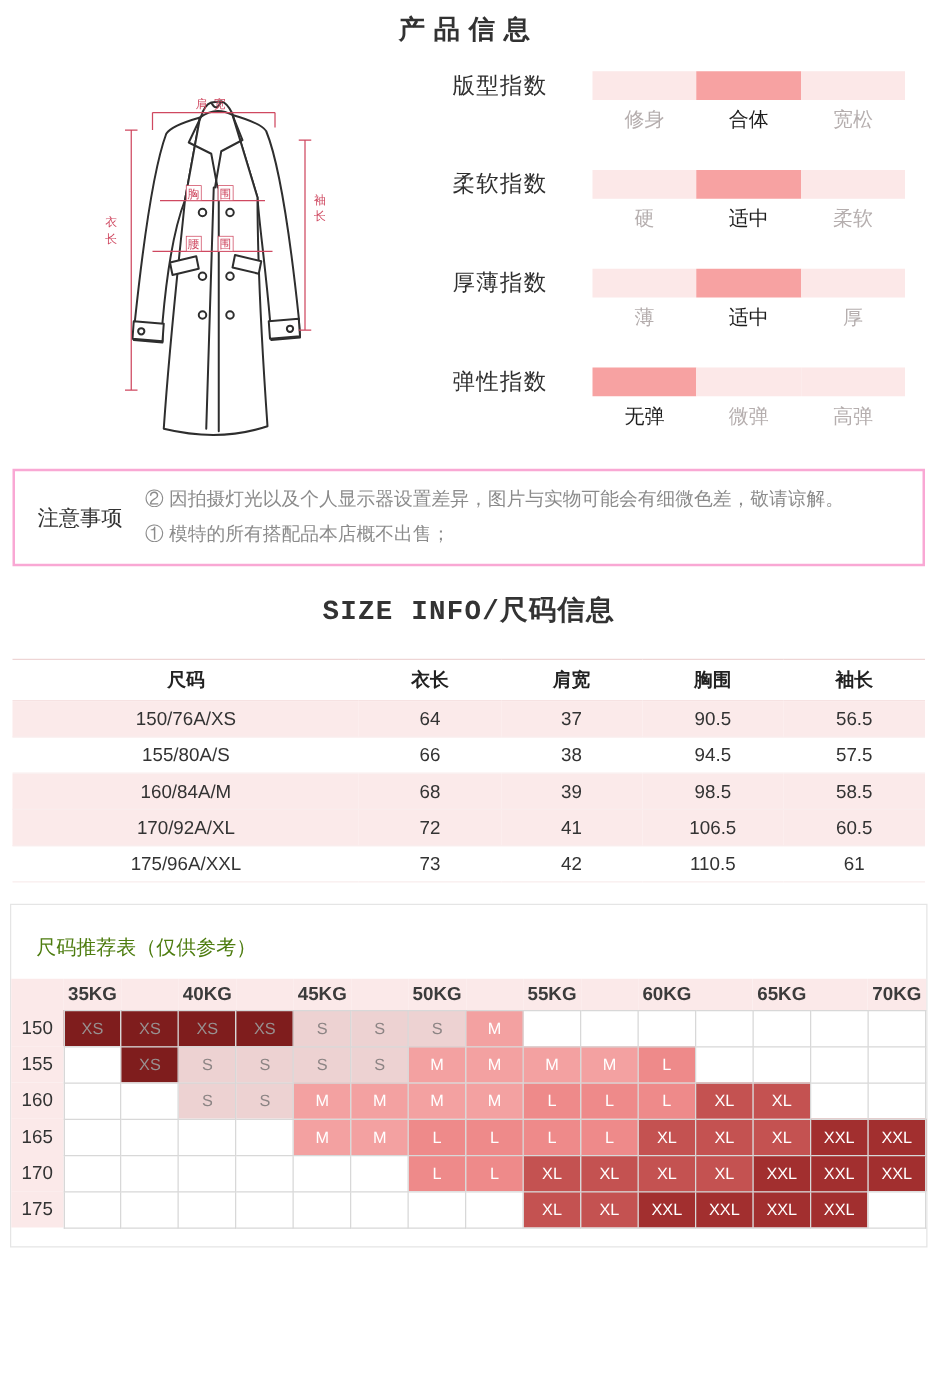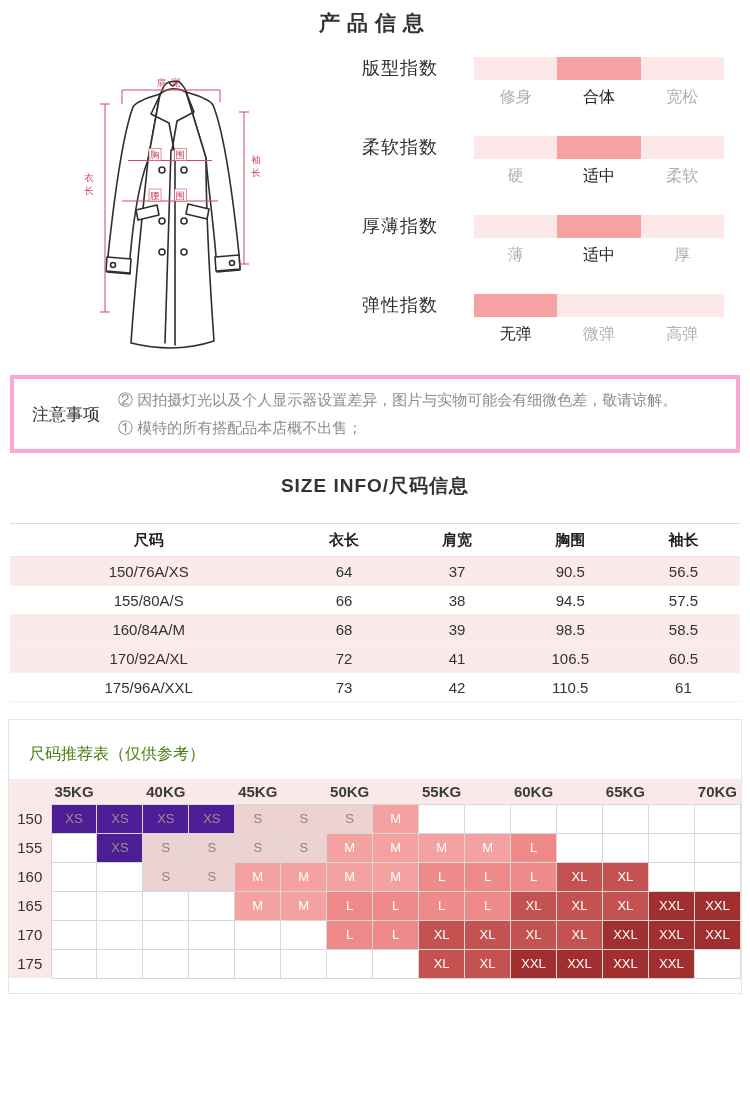--- a/index.html
+++ b/index.html
@@ -15,40 +15,40 @@
   .idx-row { display: flex; margin-bottom: 30px; }
   .idx-label { width: 112px; font-size: 18px; line-height: 23px; color: #2f2f2f; letter-spacing: 1px; }
   .idx-stack { width: 250px; }
   .idx-bar { display: flex; height: 23px; }
   .seg { flex: 1; background: #fce8e8; }
   .seg.sel { background: #f7a2a2; }
   .idx-opts { display: flex; margin-top: 7px; }
   .opt { flex: 1; text-align: center; font-size: 16px; line-height: 19px; color: #b5aeae; }
   .opt.sel { color: #1d1d1d; }
 
-  .notice { margin: 0 10px; border: 4px solid #f9a8d4; height: 78px; display: flex; align-items: center; }
+  .notice { margin: 0 10px; border: 2px solid #f9a8d4; height: 78px; display: flex; align-items: center; }
   .notice-label { width: 104px; padding-left: 18px; font-size: 17px; color: #333; flex-shrink: 0; }
   .notice-line { font-size: 15px; color: #8b8b8b; line-height: 28px; }
 
-  .size-title { margin-top: 20px; text-align: center; font-size: 19px; font-weight: 600; color: #333; letter-spacing: 1px; }
+  .size-title { margin-top: 20px; text-align: center; font-size: 22px; font-weight: 600; color: #333; letter-spacing: 1px; font-family: Liberation Mono, monospace; }
 
   .size-table { width: 730px; margin: 24px auto 0; border-collapse: collapse; border-top: 1px solid #eed5d5; }
   .size-table th { height: 33px; font-size: 15px; font-weight: 700; color: #222; text-align: center; border-bottom: 1px solid #f6e2e2; }
   .size-table td { height: 29px; font-size: 15px; color: #333; text-align: center; border-bottom: 1px solid #f9eded; }
   .size-table tr.alt { background: #fbeaea; }
 
   .rec-box { margin: 17px 8px 0; border: 1px solid #e5e5e5; padding: 24px 0 14px; background: #fff; }
   .rec-title { margin: 0 0 14px 20px; font-size: 16px; color: #4d7c0f; }
   .rec-table { width: 100%; border-collapse: collapse; table-layout: fixed; }
   .rec-table .label-col { width: 42px; }
   .rec-weight { height: 25px; background: #fbe9e9; font-size: 15px; font-weight: 600; color: #3b3b3b; text-align: center; white-space: nowrap; overflow: visible; }
   .rec-corner { background: #fbe9e9; }
   .rec-rowlabel { background: #fbe9e9; font-size: 15px; font-weight: 400; color: #333; text-align: center; }
   .rec-table td { height: 29px; border: 1px solid #d8d8d8; text-align: center; font-size: 13px; background: #fff; color: #888; }
-  .rec-table td.cXS  { background: #4c1d95; color: #989090; }
+  .rec-table td.cXS  { background: #7f1d1d; color: #989090; }
   .rec-table td.cS   { background: #edd2d2; color: #8c8484; }
   .rec-table td.cM   { background: #f3a1a1; color: #fff; }
   .rec-table td.cL   { background: #ee8a8a; color: #fff; }
   .rec-table td.cXL  { background: #c45251; color: #fff; margin-left: 39px; }
   .rec-table td.cXXL { background: #a22f2f; color: #fff; }
   .rec-note { margin-top: 13px; text-align: center; font-size: 15px; color: #474747; }
 
   .meas { stroke: #cf4860; stroke-width: 1; fill: none; }
   .meas-txt { fill: #cf4860; font-size: 9.5px; font-family: "Liberation Sans", sans-serif; }
   .meas-box { fill: #fff; stroke: #cf4860; stroke-width: 0.6; }

